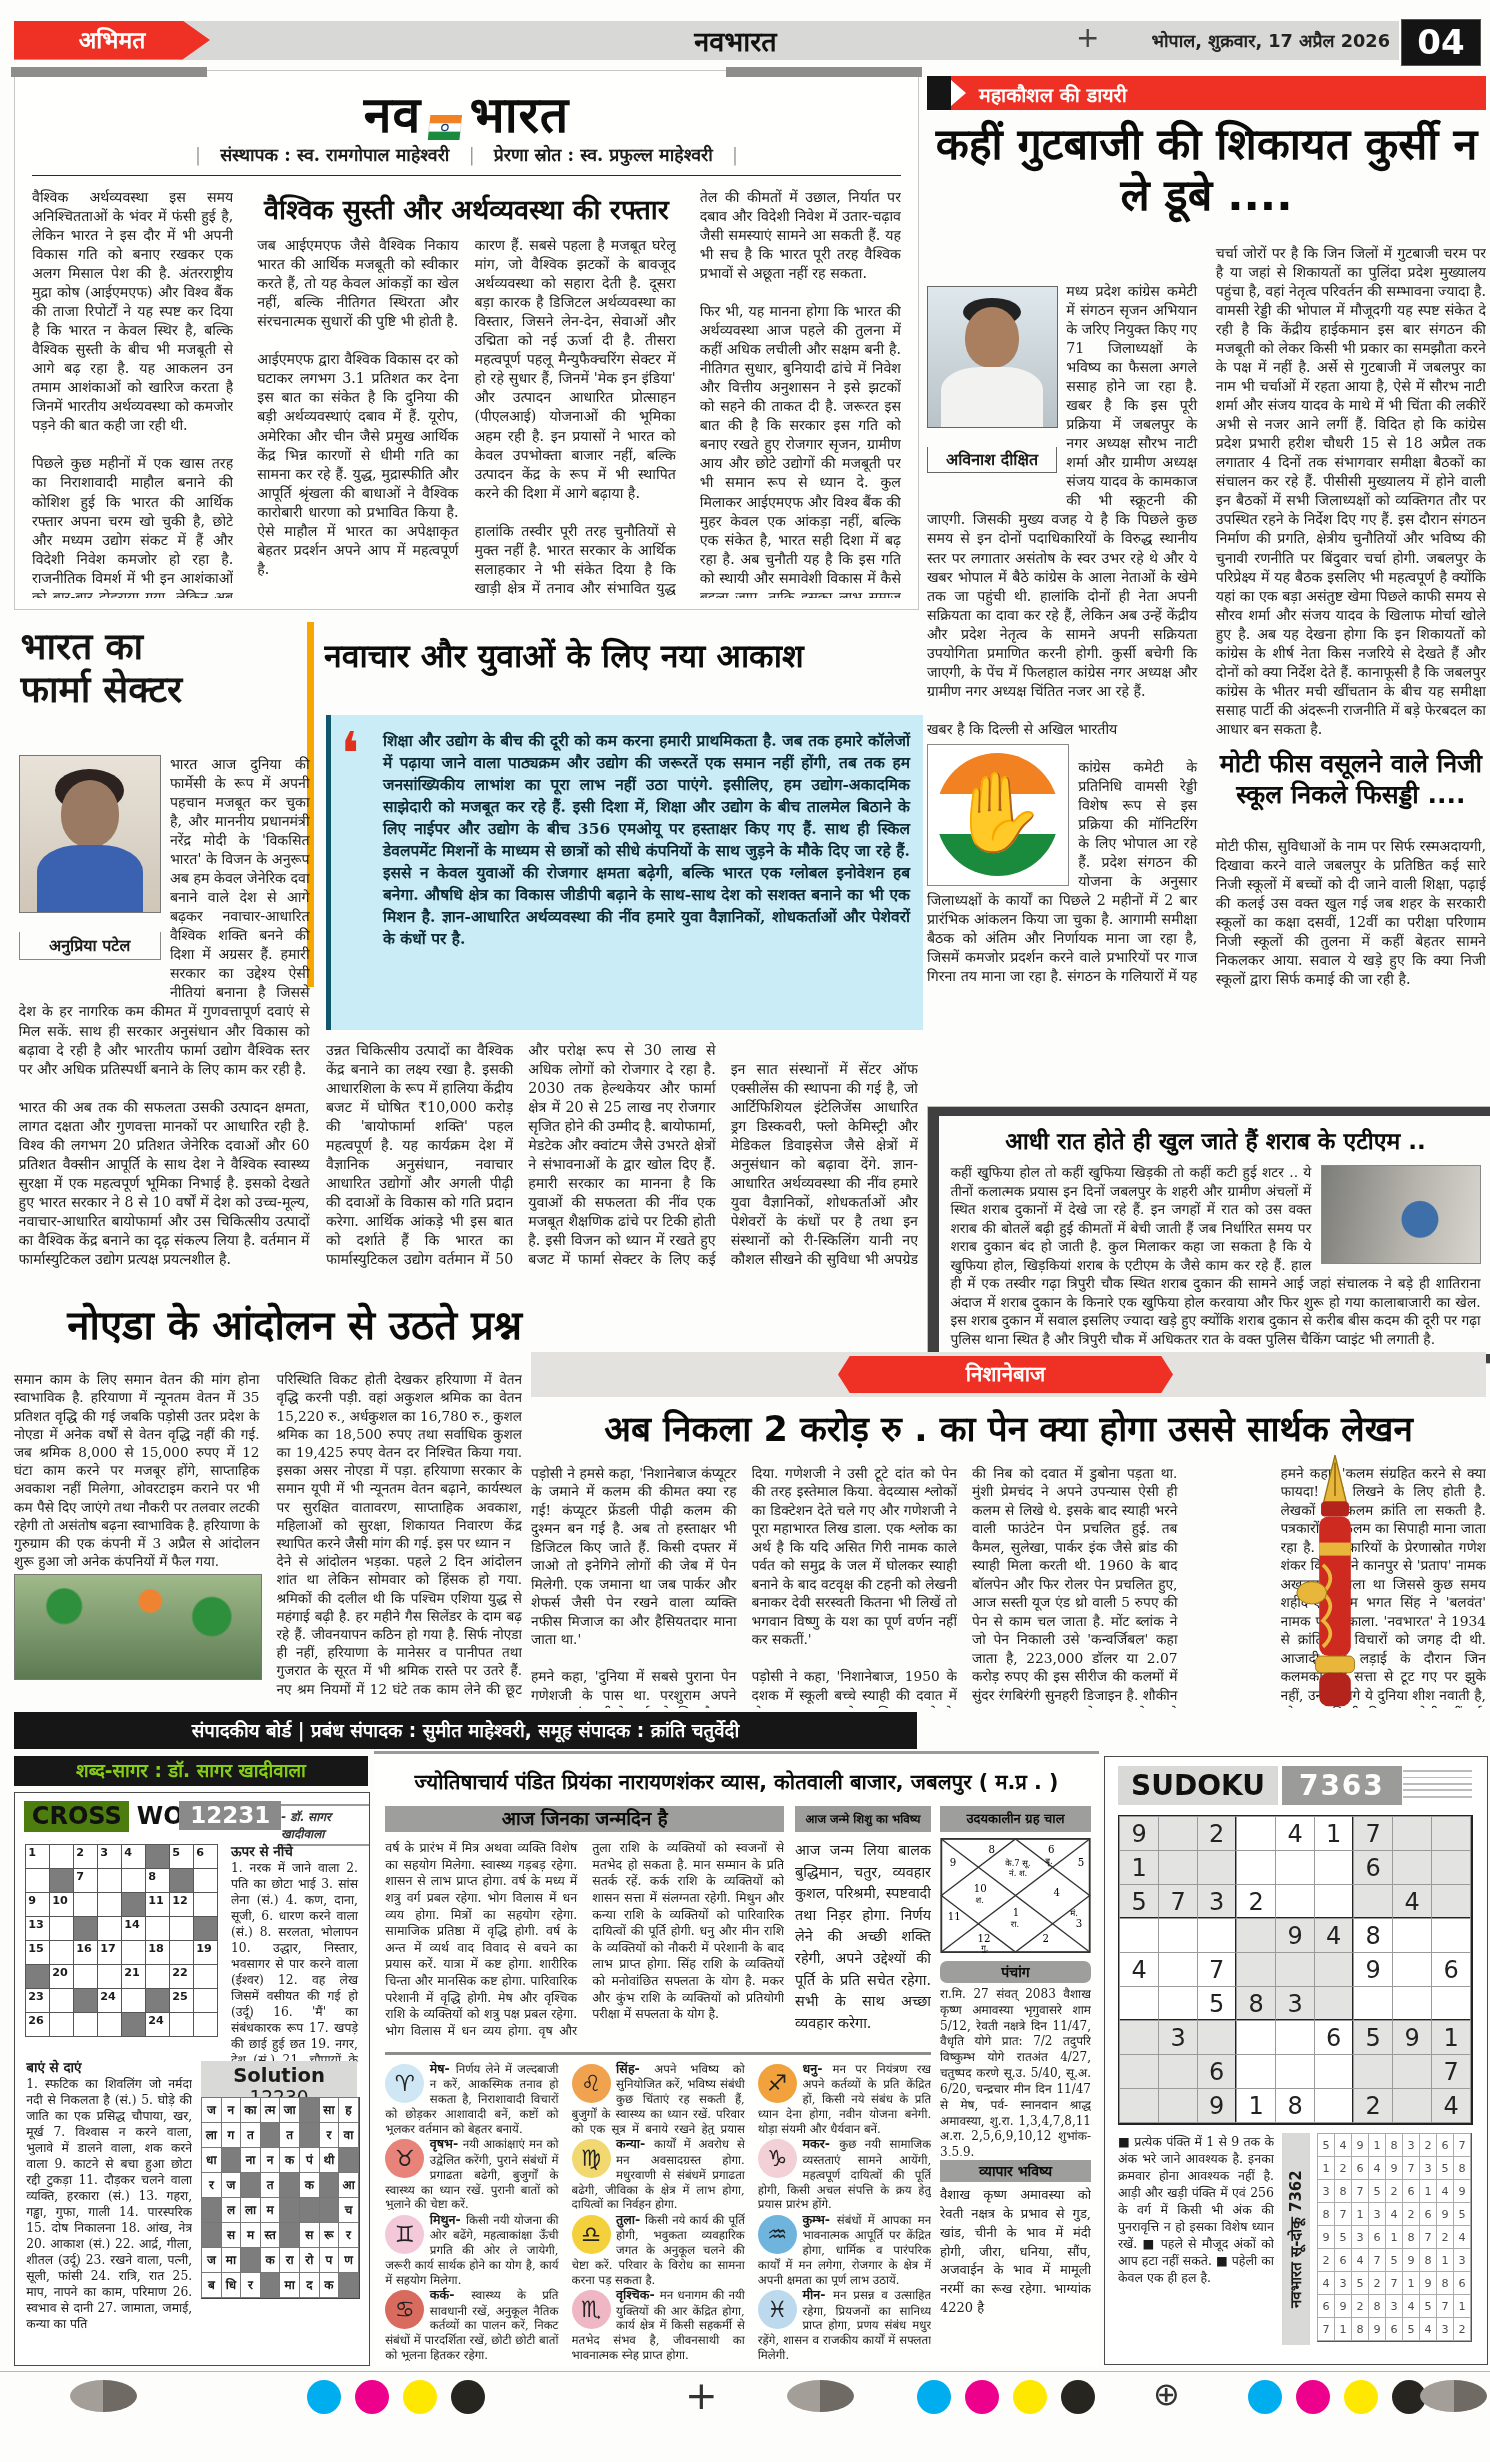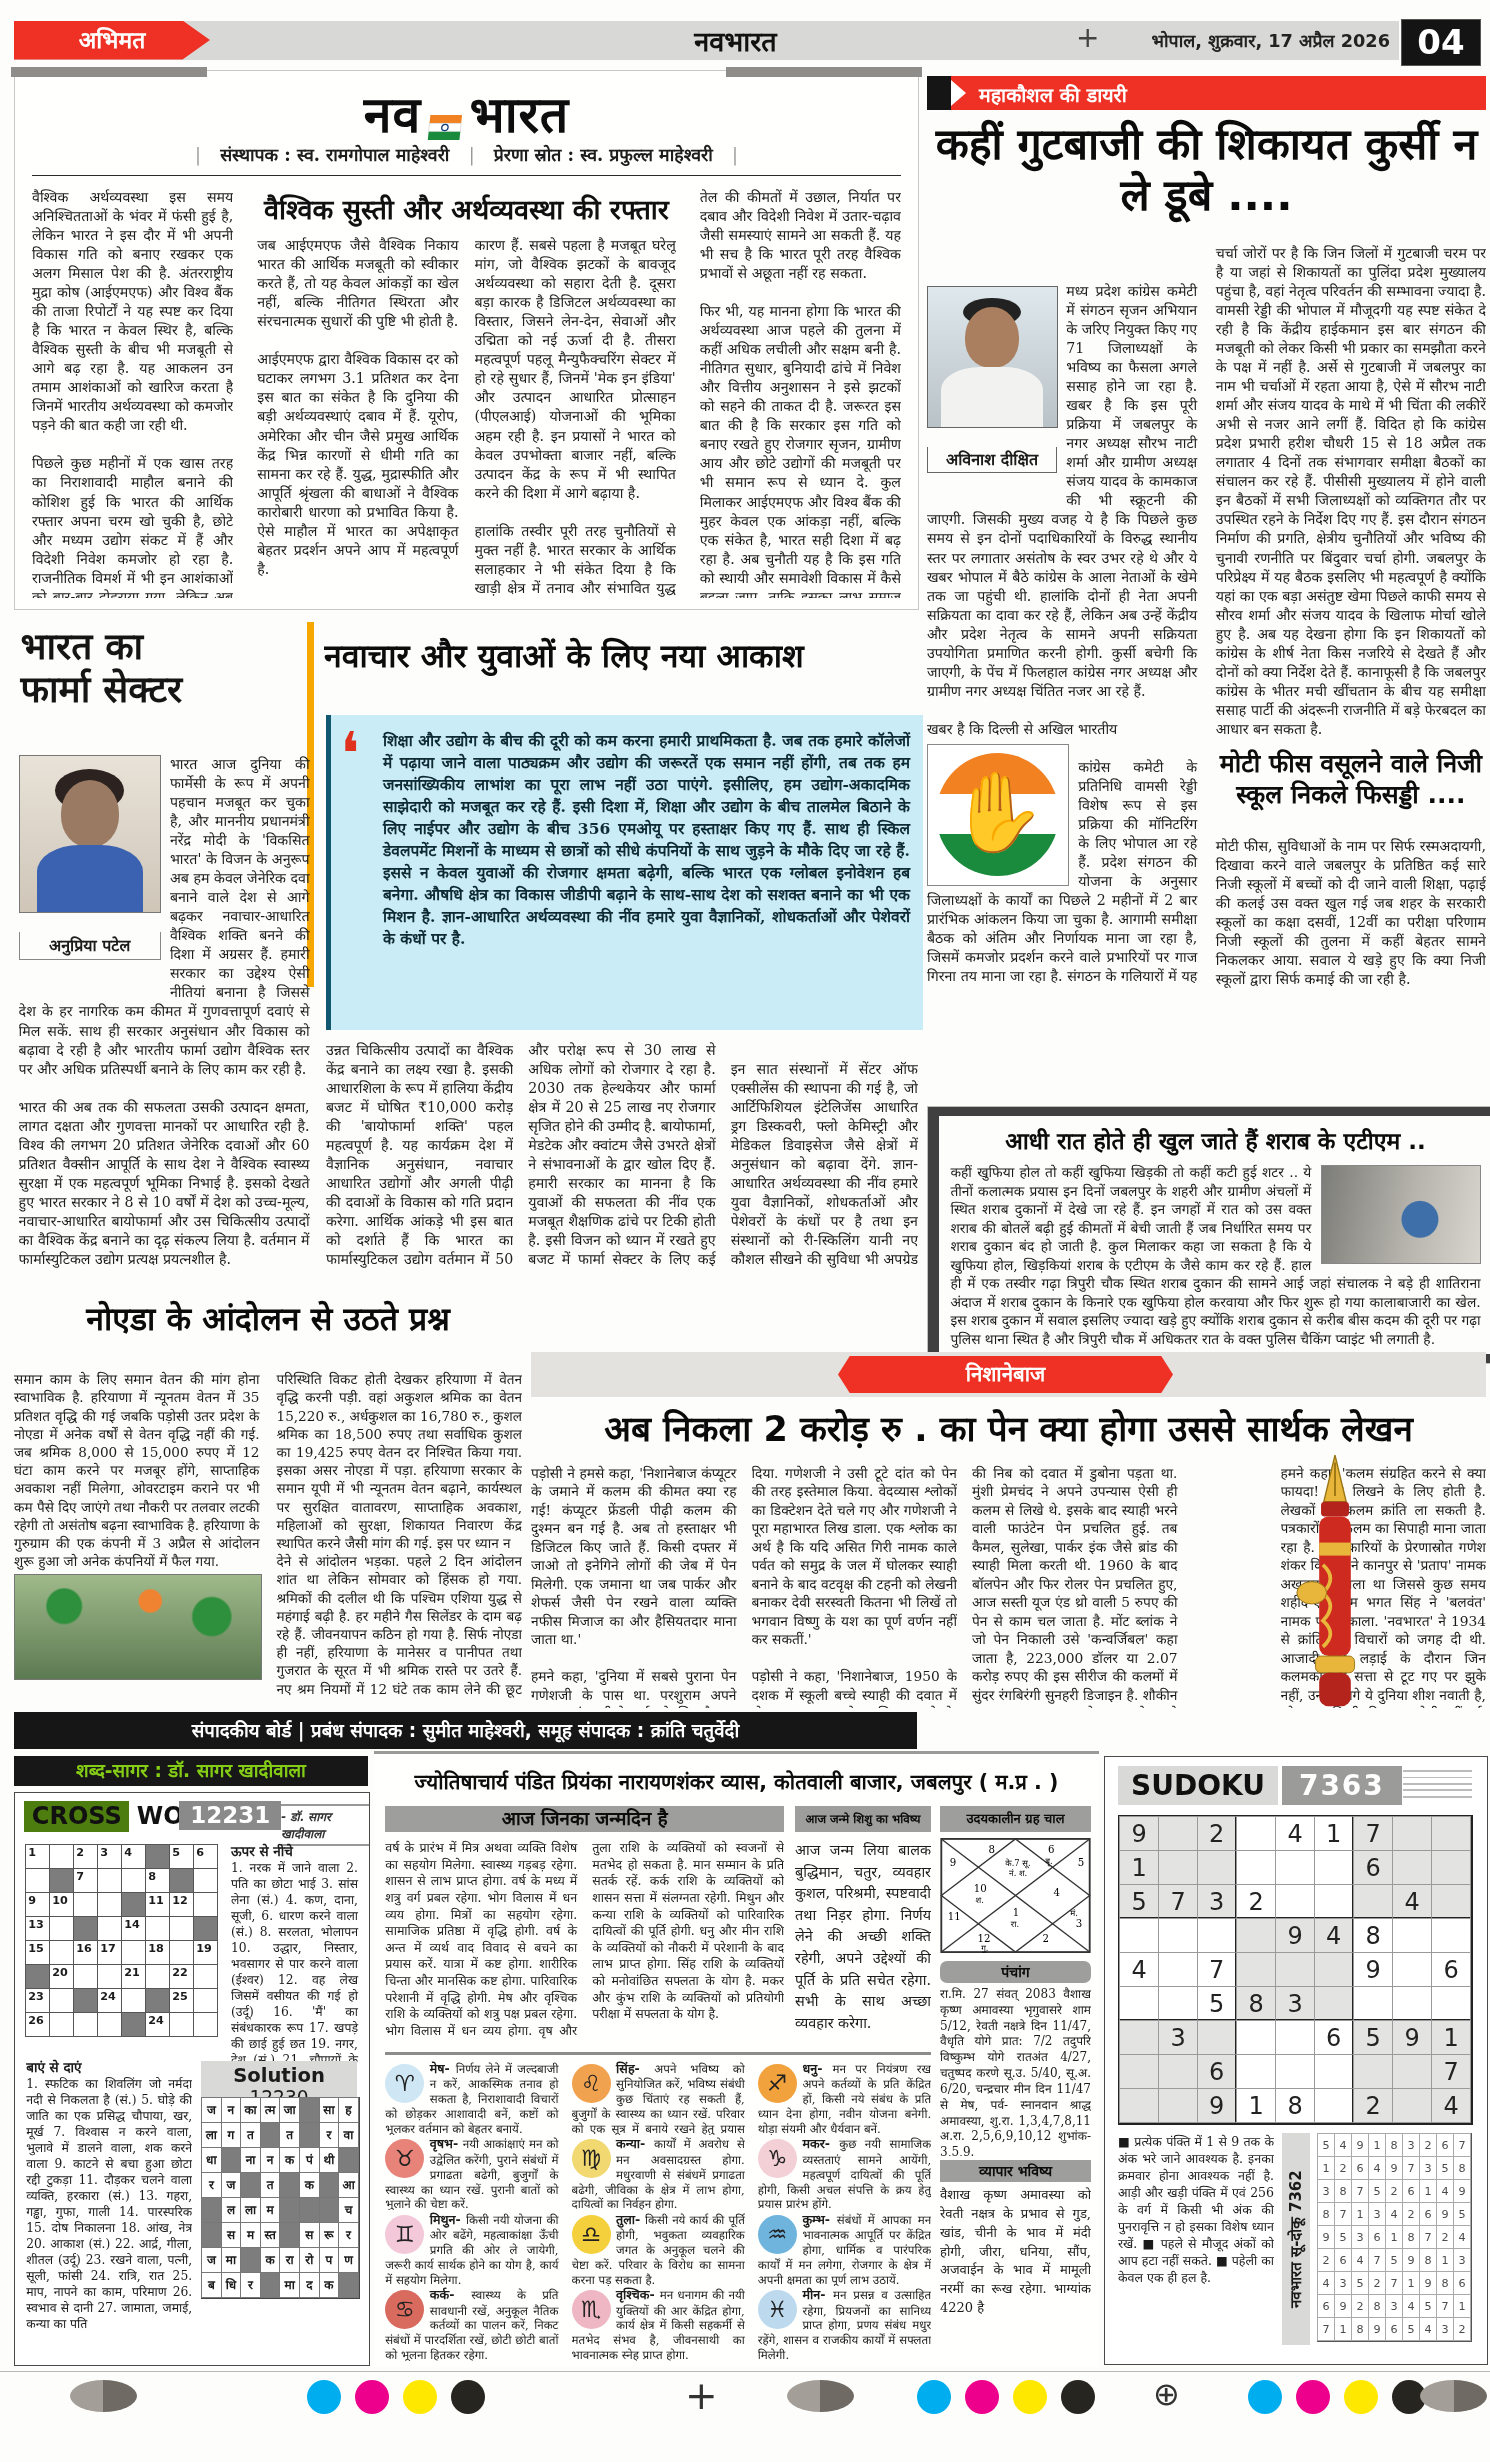--- a/index.html
+++ b/index.html
@@ -77,22 +77,22 @@
   .congress .hand{position:absolute;left:0;top:15px;width:100%;text-align:center;font-size:78px;color:#111;}
   .diary-sub{font-family:"DejaVu Sans",sans-serif;font-weight:bold;font-size:25px;text-align:center;line-height:1.25;
       margin:9.3px 0 7.5px 0;color:#0d0d0d;}
   
   .liquor{left:927px;top:1106px;width:559px;height:240px;background:#404040;border:0.9px solid #c2c0ba;padding:8px;}
   .liquor-in{position:absolute;left:11.2px;top:9.3px;right:11.2px;bottom:9.3px;background:#fdfdfb;padding:7.5px 11.2px;overflow:hidden;}
   .liquor h2{margin:0 0 7.5px 0;font-family:"DejaVu Sans",sans-serif;font-weight:bold;font-size:23px;text-align:center;color:#0c0c0c;}
   .lphoto{float:right;width:158px;height:97px;margin:1.9px 0 5.6px 9.3px;border:0.9px solid #888;
       background:radial-gradient(circle at 62% 55%,#3f6fa8 0 16%,transparent 17%),linear-gradient(100deg,#7c7c78,#b5b3ac 55%,#d8d6cf);}
   
-  .noida-headline{left:14px;top:1296px;width:508px;text-align:center;font-family:"DejaVu Sans",sans-serif;
-      font-weight:bold;font-size:32px;color:#0b0b0b;}
+  .noida-headline{left:14px;top:1296px;width:508px;text-align:right;font-family:"DejaVu Sans",sans-serif;
+      font-weight:bold;font-size:40px;color:#0b0b0b;}
   .noida-cols{left:14px;top:1352px;width:508px;height:346px;column-count:2;column-gap:17px;overflow:hidden;}
   .nphoto{width:100%;height:104px;margin:3.7px 0;border:0.9px solid #777;
       background:radial-gradient(circle at 20% 30%,#2e8f3c 0 8%,transparent 9%),
                  radial-gradient(circle at 55% 25%,#ef8331 0 7%,transparent 8%),
                  radial-gradient(circle at 80% 40%,#2e8f3c 0 9%,transparent 10%),
                  linear-gradient(#9fb98a,#5c7a52);}
   
   .pen-band{left:531px;top:1352px;width:955px;height:45px;background:#e3e2df;}
   .pen-kicker{left:838px;top:1356px;width:335px;height:37px;background:#ee3124;color:#fff;text-align:center;
       font-family:"DejaVu Sans",sans-serif;font-weight:bold;font-size:20.5px;line-height:37px;

